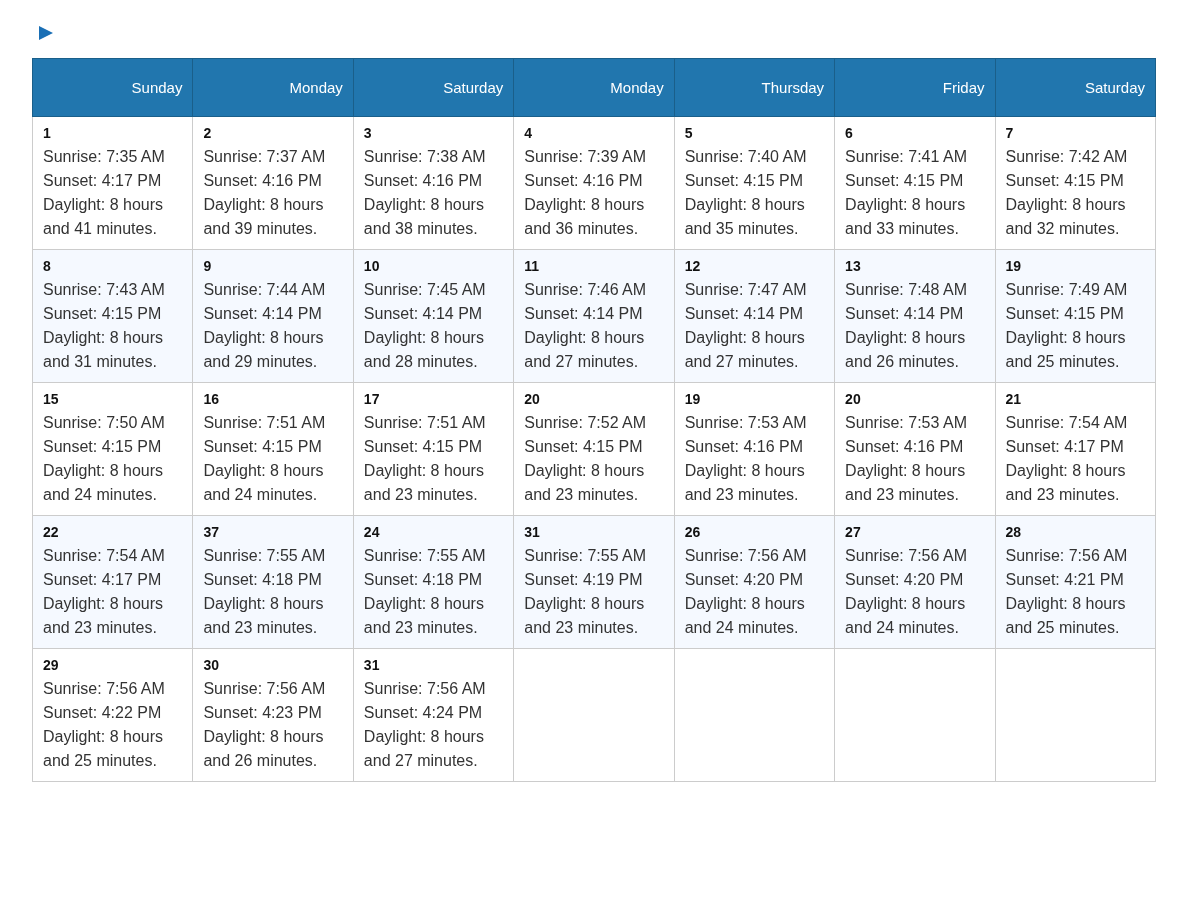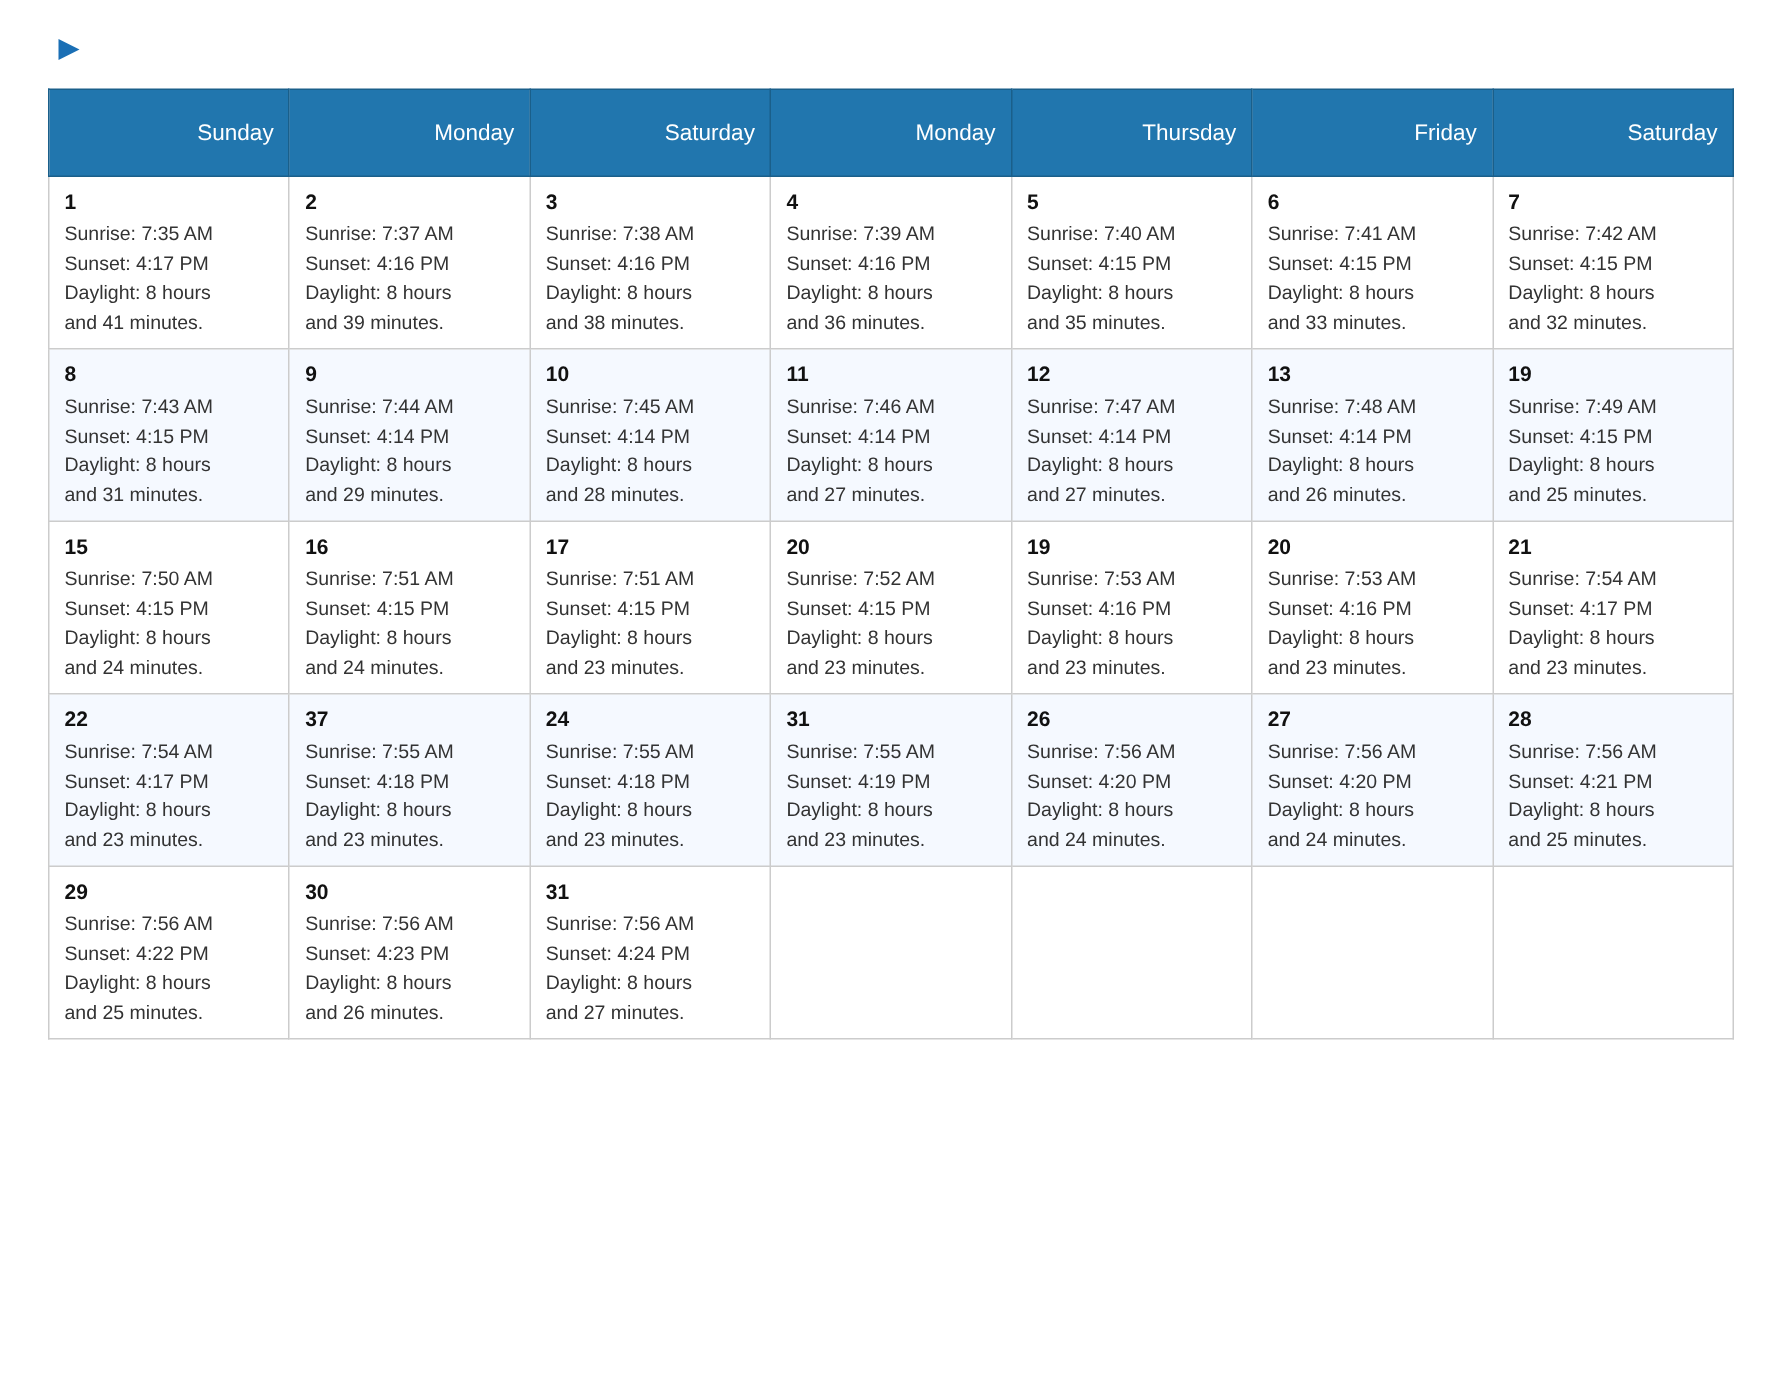--- a/index.html
+++ b/index.html
@@ -64,21 +64,21 @@
     .calendar-table tr:nth-child(odd) td {
       background: #fff;
     }
     .day-number {
       font-size: 14px;
       font-weight: bold;
       margin-bottom: 4px;
       color: #111;
     }
     .day-info {
-      font-size: 13px;
+      font-size: 16px;
       color: #333;
       line-height: 1.5;
     }
     .empty-cell {
       background: #fff !important;
       border: 1px solid #ccc;
     }
     
     .logo-wrap {
       display: flex;

